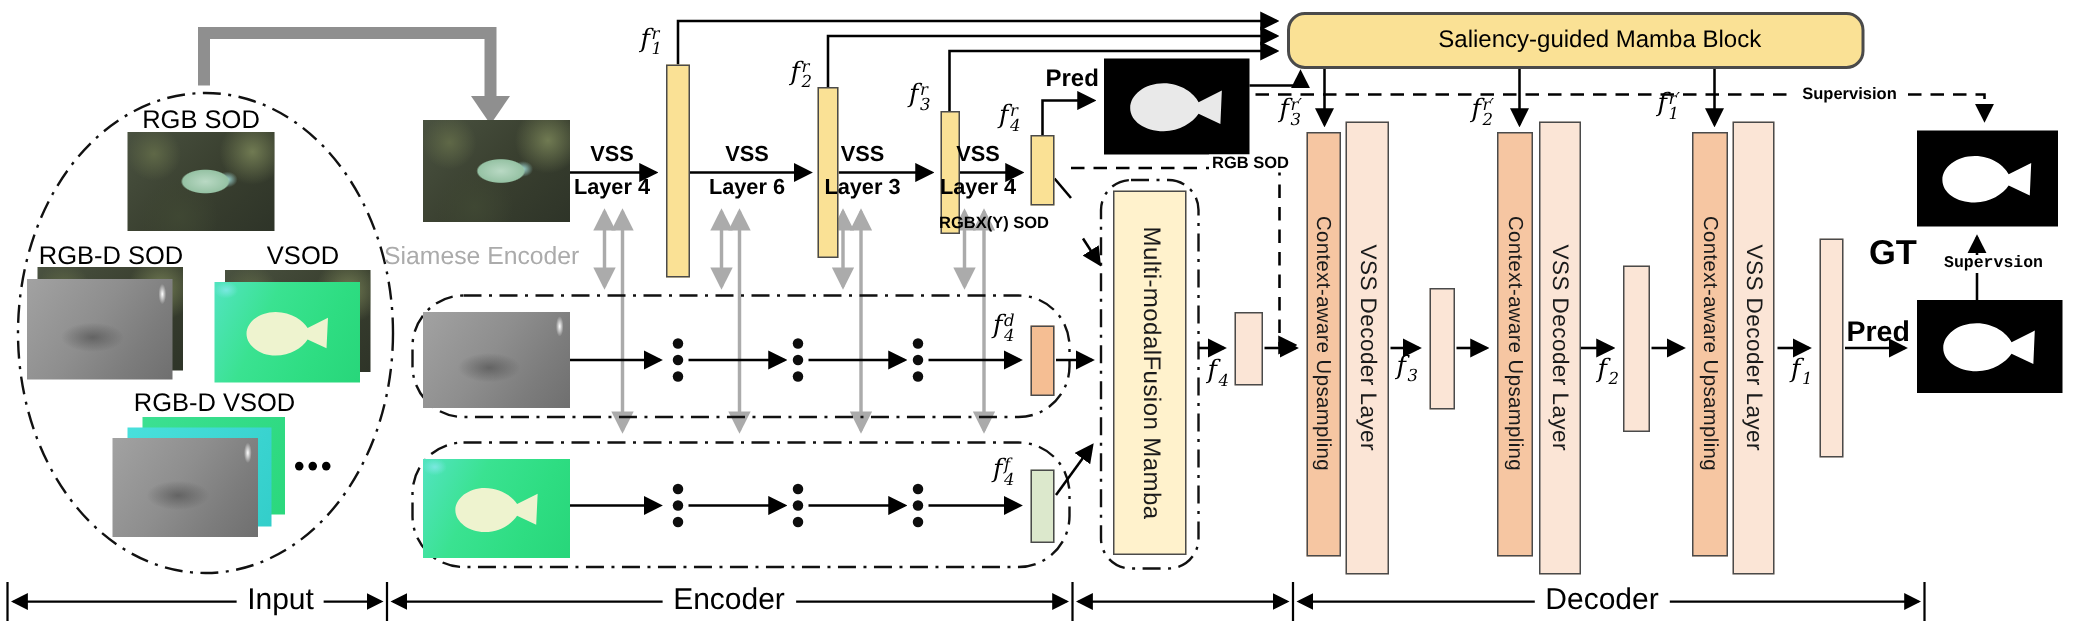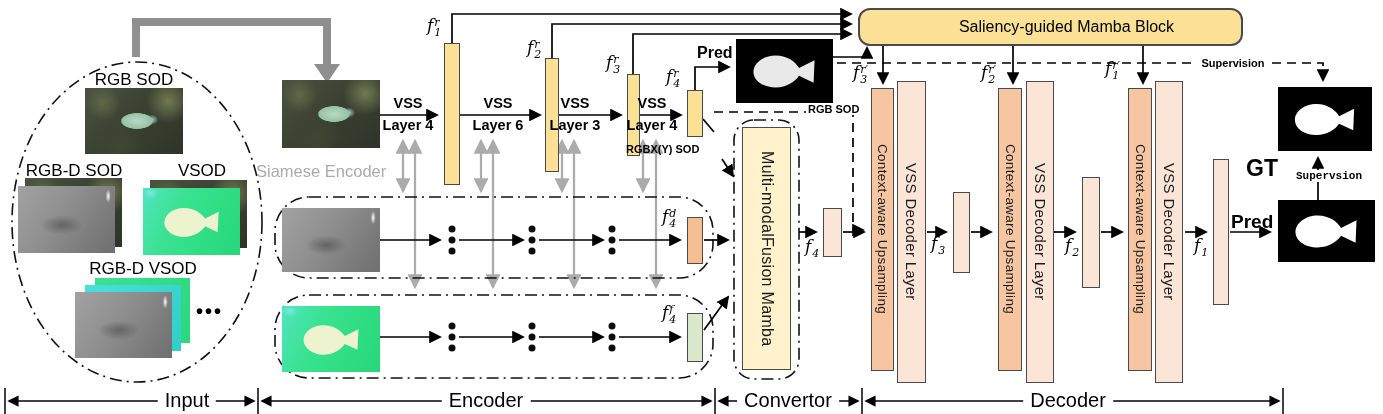--- a/index.html
+++ b/index.html
@@ -298,16 +298,15 @@
   <div class="lbl small-bold wbg" style="left:1292px;top:170px;width:70px;font-family:Liberation Mono, monospace;">Supervsion</div>
   <div class="lbl b" style="left:1231px;top:212px;font-size:19px;">Pred</div>
   <div class="img img-black" style="left:1278px;top:200px;width:97px;height:62px;">
     <svg class="fishsvg" viewBox="0 0 100 64">
       <path d="M18,33 C18,24 28,16 41,16 C53,16 62,23 65,29 L81,21 L80,44 L65,37 C61,43 52,49 41,49 C28,49 18,42 18,33 Z" fill="#fff"></path>
     </svg>
   </div>
 
   <div class="bracket-lbl" style="left:147px;margin-left:40px;">Input</div>
   <div class="bracket-lbl" style="left:486px;">Encoder</div>
-  <div class="bracket-lbl" style="left:788px;">Convertor</div>
   <div class="bracket-lbl" style="left:1068px;">Decoder</div>
 
 </div>
 
 </body></html>

